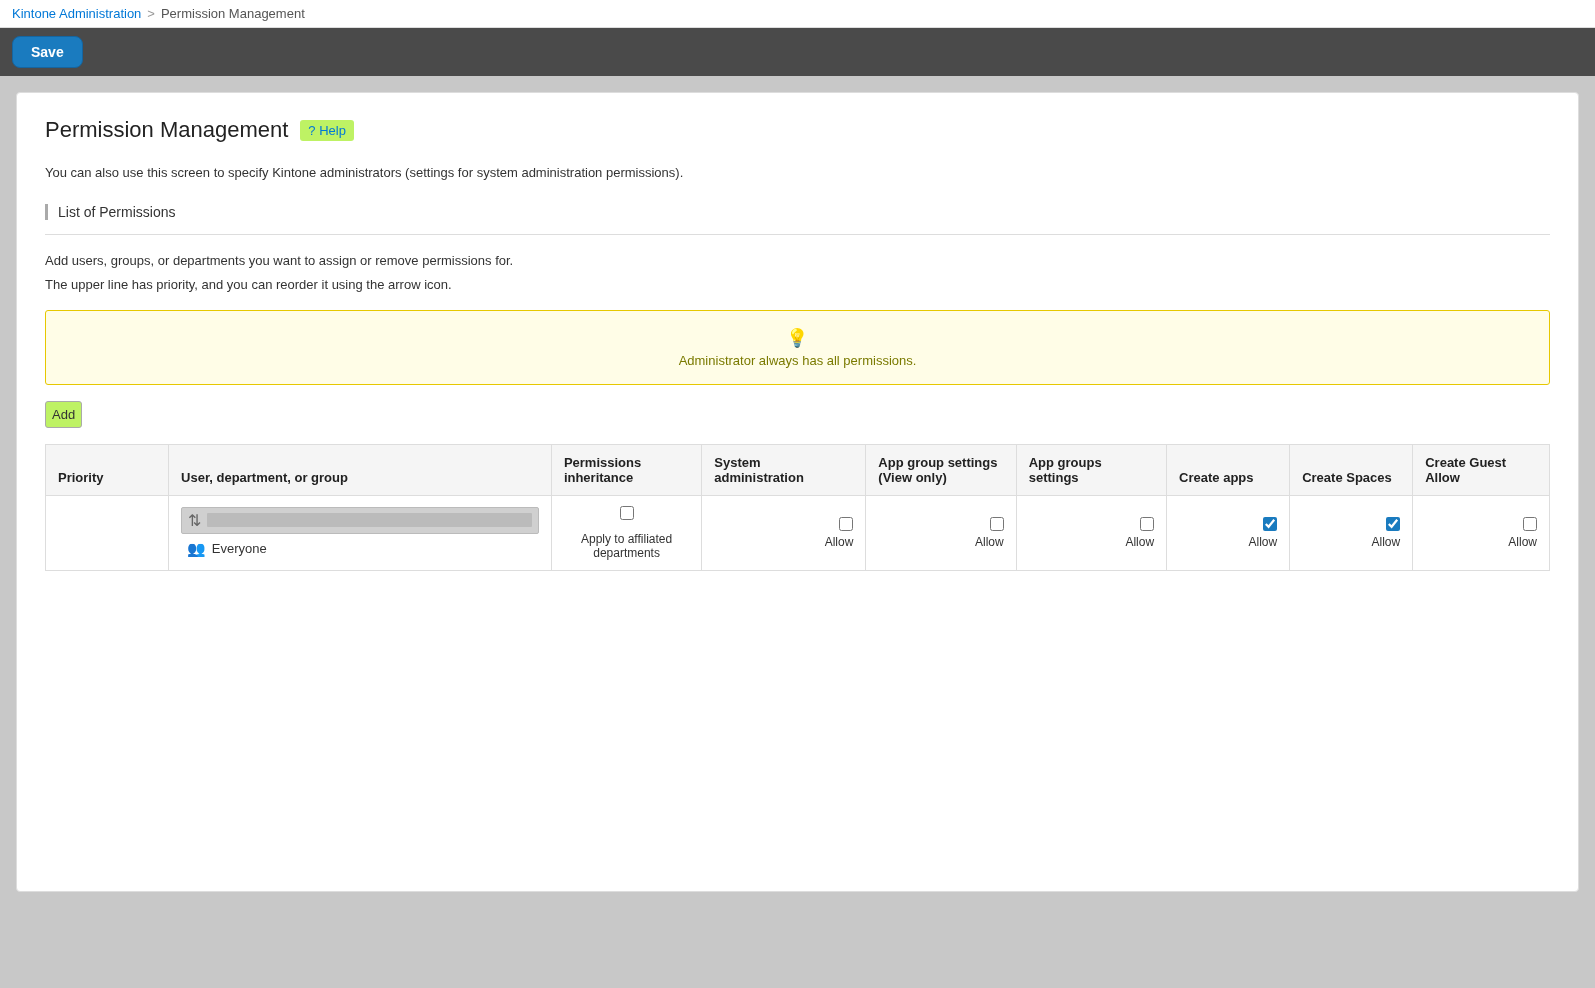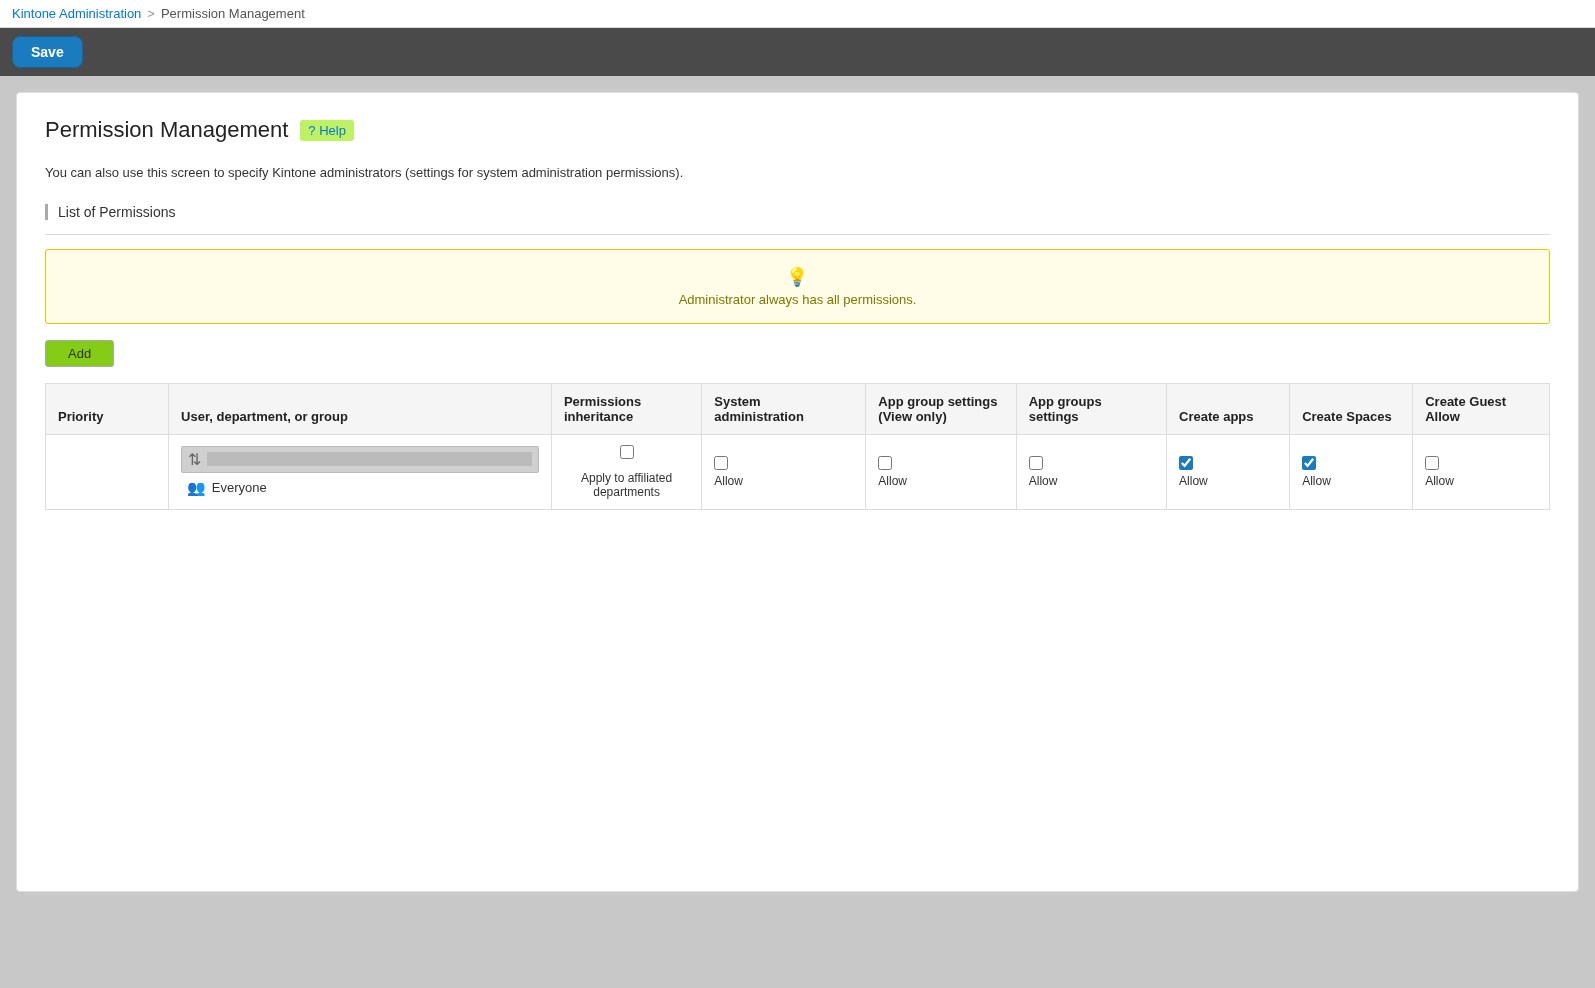--- a/index.html
+++ b/index.html
@@ -135,25 +135,25 @@
       display: block;
       margin-bottom: 4px;
     }
     .info-box-text {
       color: #7a7a00;
       font-size: 13px;
     }
 
     
     .add-button {
-      background: #84cc16;
+      background: #bef264;
       color: #333;
       border: 1px solid #aaa;
       border-radius: 3px;
-      padding: 5px 22px;
+      padding: 5px 6px;
       font-size: 13px;
       cursor: pointer;
       margin-bottom: 16px;
     }
 
     
     .permissions-table {
       width: 100%;
       border-collapse: collapse;
       font-size: 13px;
@@ -213,21 +213,21 @@
     }
     .user-icon {
       color: #5a8a5a;
       font-size: 15px;
     }
 
     
     .allow-cell {
       display: flex;
       flex-direction: column;
-      align-items: flex-start;
+      align-items: flex-end;
       gap: 4px;
     }
     .allow-label {
       font-size: 12px;
       color: #333;
     }
 
     
     input[type="checkbox"] {
       width: 14px;
@@ -271,20 +271,24 @@
     
     <div class="description">
       <div>You can also use this screen to specify Kintone administrators (settings for system administration permissions).</div>
     </div>
 
     
     <h2 class="section-header">List of Permissions</h2>
     <hr class="section-divider">
 
     
+    <div class="sub-description">
+      <div>Add users, groups, or departments you want to assign or remove permissions for.</div>
+      <div>The upper line has priority, and you can reorder it using the arrow icon.</div>
+    </div>
 
     
     <div class="info-box">
       <span class="info-box-icon">💡</span>
       <span class="info-box-text">Administrator always has all permissions.</span>
     </div>
 
     
     <button class="add-button">Add</button>
 

